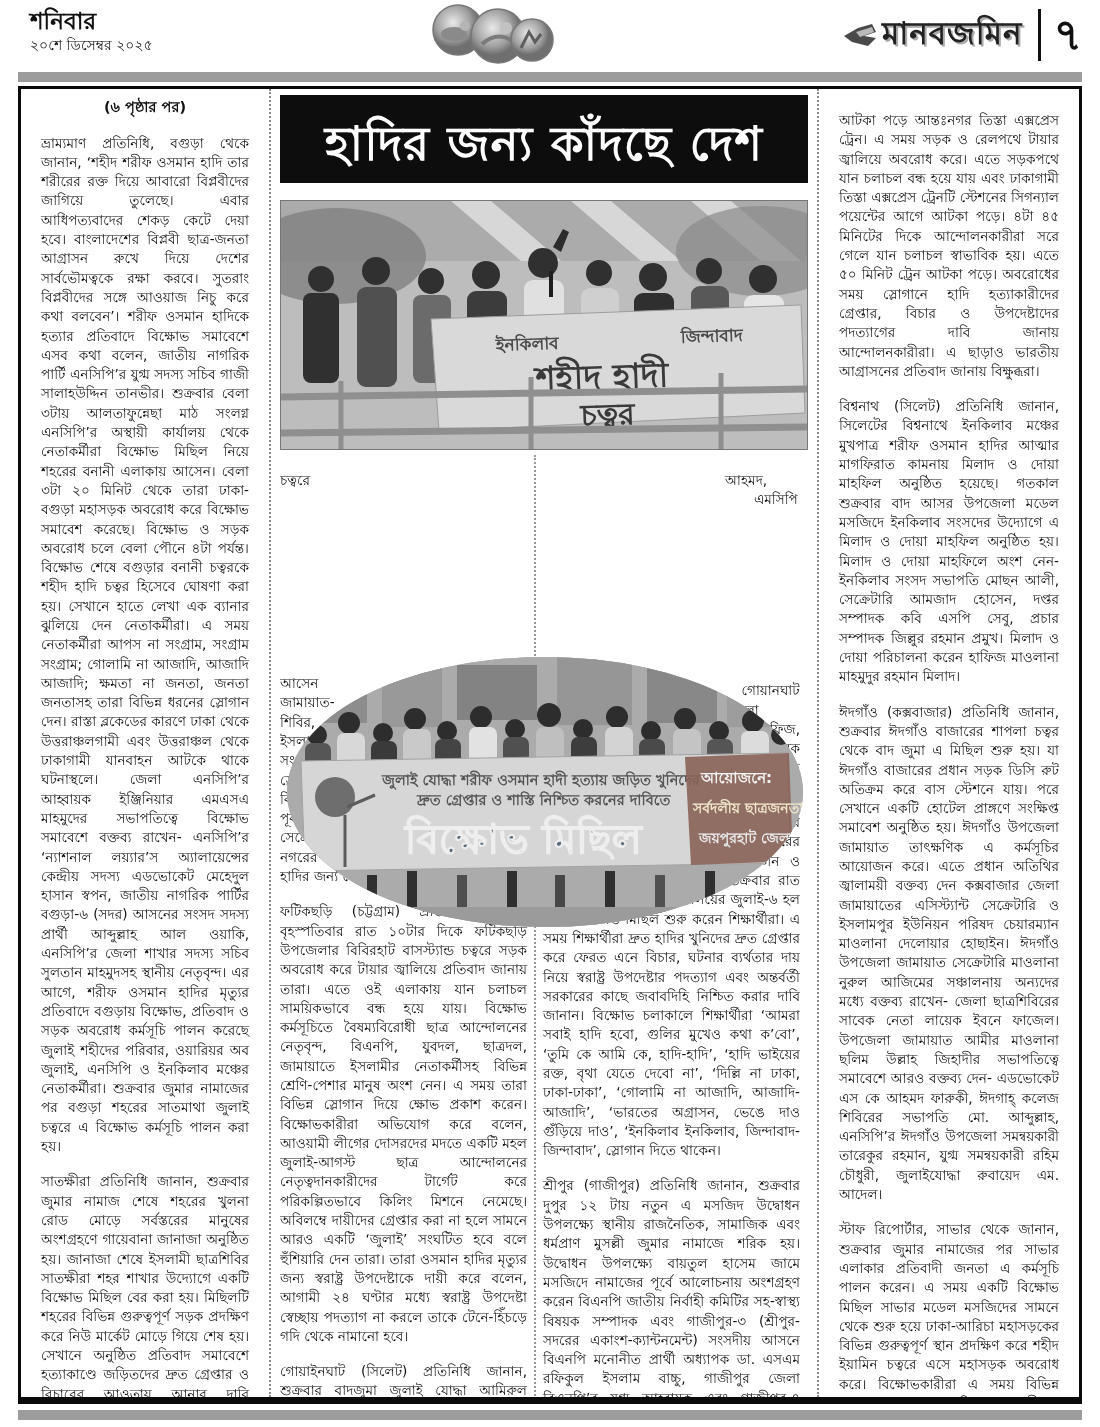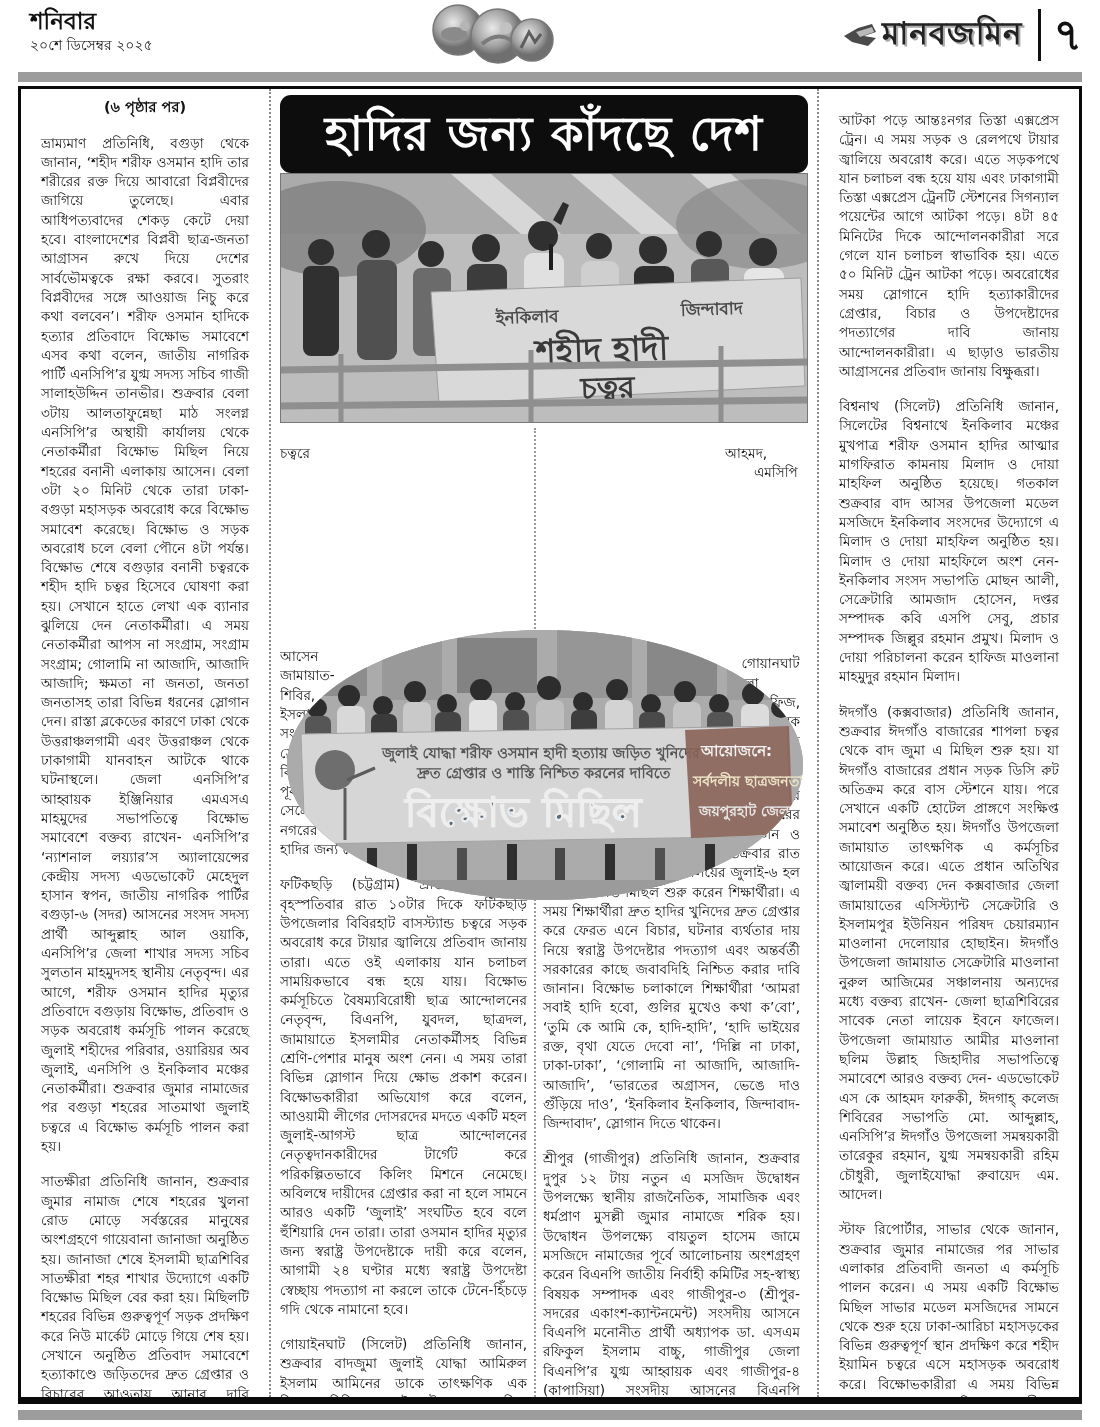--- a/index.html
+++ b/index.html
@@ -37,21 +37,21 @@
   .col4{width:256px;flex:1;}
   
   .bodytext{font-size:13.6px;line-height:1.42;text-align:justify;}
   .bodytext p{margin:16px 0 1px 0;}
   .lead{font-weight:normal;}
   .contnote{font-weight:bold;text-align:center;font-size:14.5px;margin:2px 0 6px;}
   
   .headlinebox{
     background:#0d0d0d;color:#fff;text-align:center;
     font-size:47px;font-weight:bold;line-height:1.25;
-    padding:10px 0 9px;margin:2px 0 0;letter-spacing:1px;border-radius:11px;
+    padding:20px 0 9px;margin:2px 0 17px;letter-spacing:1px;
   }
   
   .photo1{width:100%;height:250px;overflow:hidden;background:#b9b9b9;border:1px solid #777;box-sizing:border-box;}
   .photo1 svg{display:block;}
   
   .centertext{position:relative;margin-top:5px;height:988px;display:flex;}
   .ctcol{width:256px;box-sizing:border-box;overflow:hidden;}
   .ctcol.left{padding-right:7px;border-right:2px dotted #9a9a9a;}
   .ctcol.right{padding-left:7px;width:264px;}
   .push-l{float:right;width:248px;height:272px;margin-top:200px;

